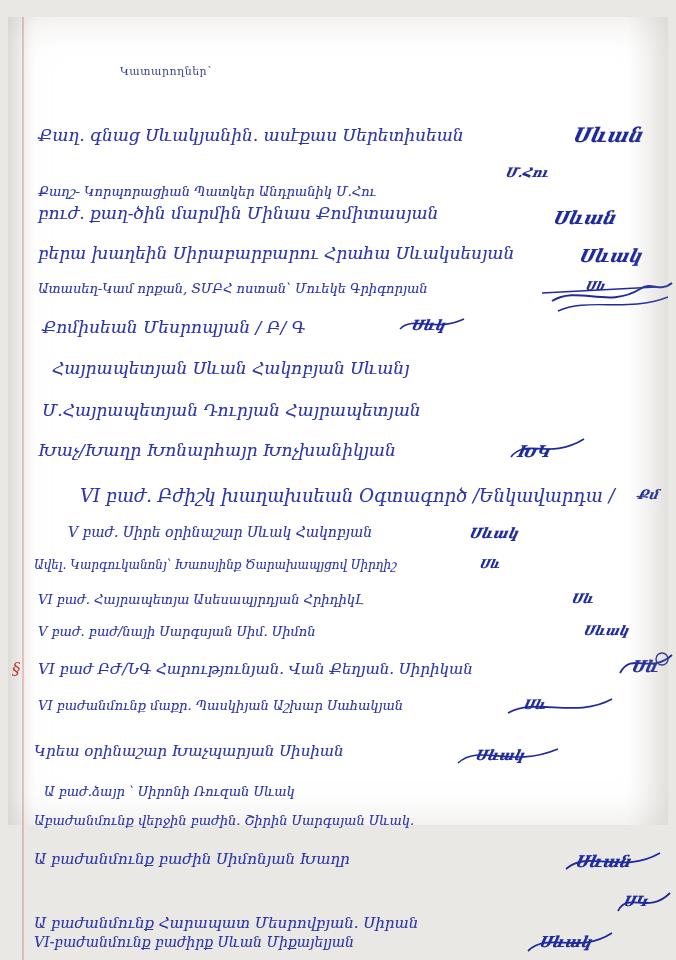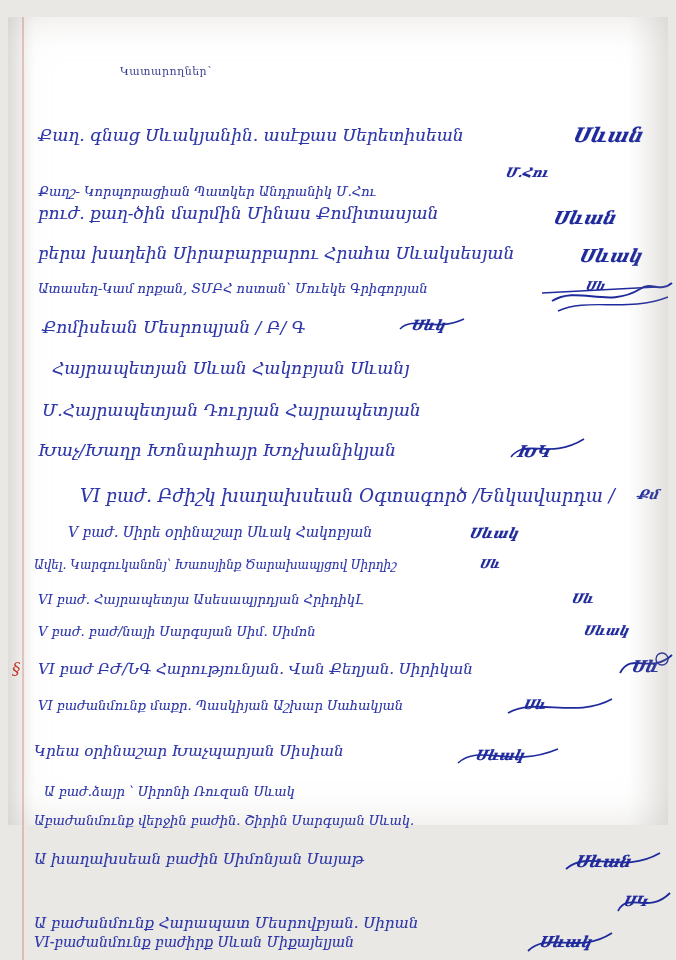--- a/index.html
+++ b/index.html
@@ -119,21 +119,21 @@
     <div class="hw" style="left:32px;  top:470px; font-size:18px;margin-left:40px;">VI բաժ․  Բժիշկ խաղախսեան  Օգտագործ /Ենկավարդա /</div>
     <div class="hw" style="left:32px;  top:508px; font-size:14px;margin-left:28px;">V բաժ. Սիրե օրինաշար  Սևակ Հակոբյան</div>
     <div class="hw" style="left:26px;  top:542px; font-size:12px;">Ավել․ Կարգուկանոնյ՝ Խաոսյինք  Ծարախապյցով  Սիրղիշ</div>
     <div class="hw" style="left:30px;  top:576px; font-size:13px;">VI բաժ. Հայրապետյա  Ասեսապյրդյան  ՀրիդիկԼ</div>
     <div class="hw" style="left:30px;  top:608px; font-size:13px;">V բաժ. բաժ/նայի  Սարգսյան  Սիմ. Սիմոն</div>
     <div class="hw" style="left:30px;  top:645px; font-size:15px;">VI բաժ  ԲԺ/ՆԳ   Հարությունյան.  Վան Քեղյան. Սիրիկան</div>
     <div class="hw" style="left:30px;  top:682px; font-size:13px;">VI բաժանմունք մաքր.   Պասկիյան Աշխար Սահակյան</div>
     <div class="hw" style="left:26px;  top:727px; font-size:15px;">Կրեա օրինաշար  Խաչպարյան Սիսիան</div>
     <div class="hw" style="left:36px;  top:768px; font-size:13px;">Ա բաժ.ձայր ՝ Սիրոնի Ռուզան  Սևակ</div>
     <div class="hw" style="left:26px;  top:797px; font-size:13px;">Աբաժանմունք  վերջին  բաժին.  Շիրին Սարգսյան Սևակ.</div>
-    <div class="hw" style="left:26px;  top:835px; font-size:15px;">Ա խաղախսեան  բաժին  Սիմոնյան  Սայաթ</div>
+    <div class="hw" style="left:26px;  top:835px; font-size:15px;">Ա բաժանմունք  բաժին  Սիմոնյան  Խաղր</div>
     <div class="hw" style="left:26px;  top:877px; font-size:15px;margin-top:22px;">Ա բաժանմունք  Հարապատ  Մեսրովբյան. Սիրան</div>
     <div class="hw" style="left:26px;  top:918px; font-size:14px;text-align:center;">VI-բաժանմունք  բաժիրք  Սևան  Միքայելյան</div>
 
     <div class="sig" style="left:566px; top:106px; font-size:20px;">Սևան</div>
     <div class="sig" style="left:498px; top:148px; font-size:13px;">Մ.Հու</div>
     <div class="sig" style="left:546px; top:190px; font-size:18px;">Սևան</div>
     <div class="sig" style="left:572px; top:228px; font-size:18px;">Սևակ</div>
     <div class="sig" style="left:578px; top:262px; font-size:12px;">Սև</div>
     <div class="sig" style="left:404px; top:300px; font-size:14px;">Սևկ</div>
     <div class="sig" style="left:510px; top:425px; font-size:16px;">ԽԿ</div>

